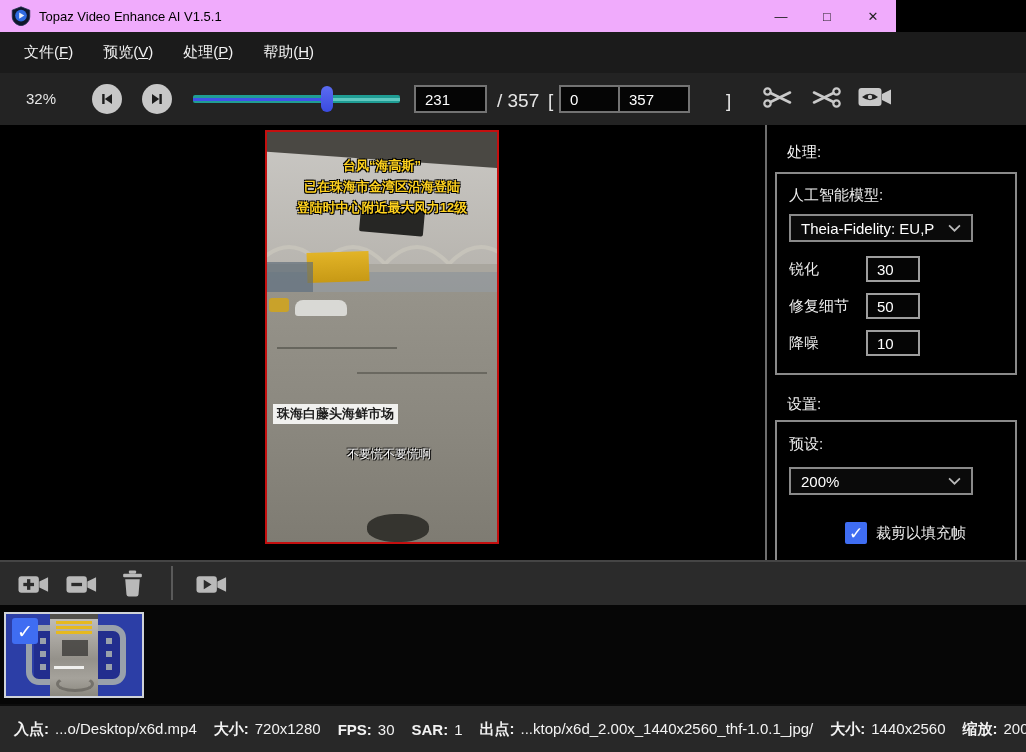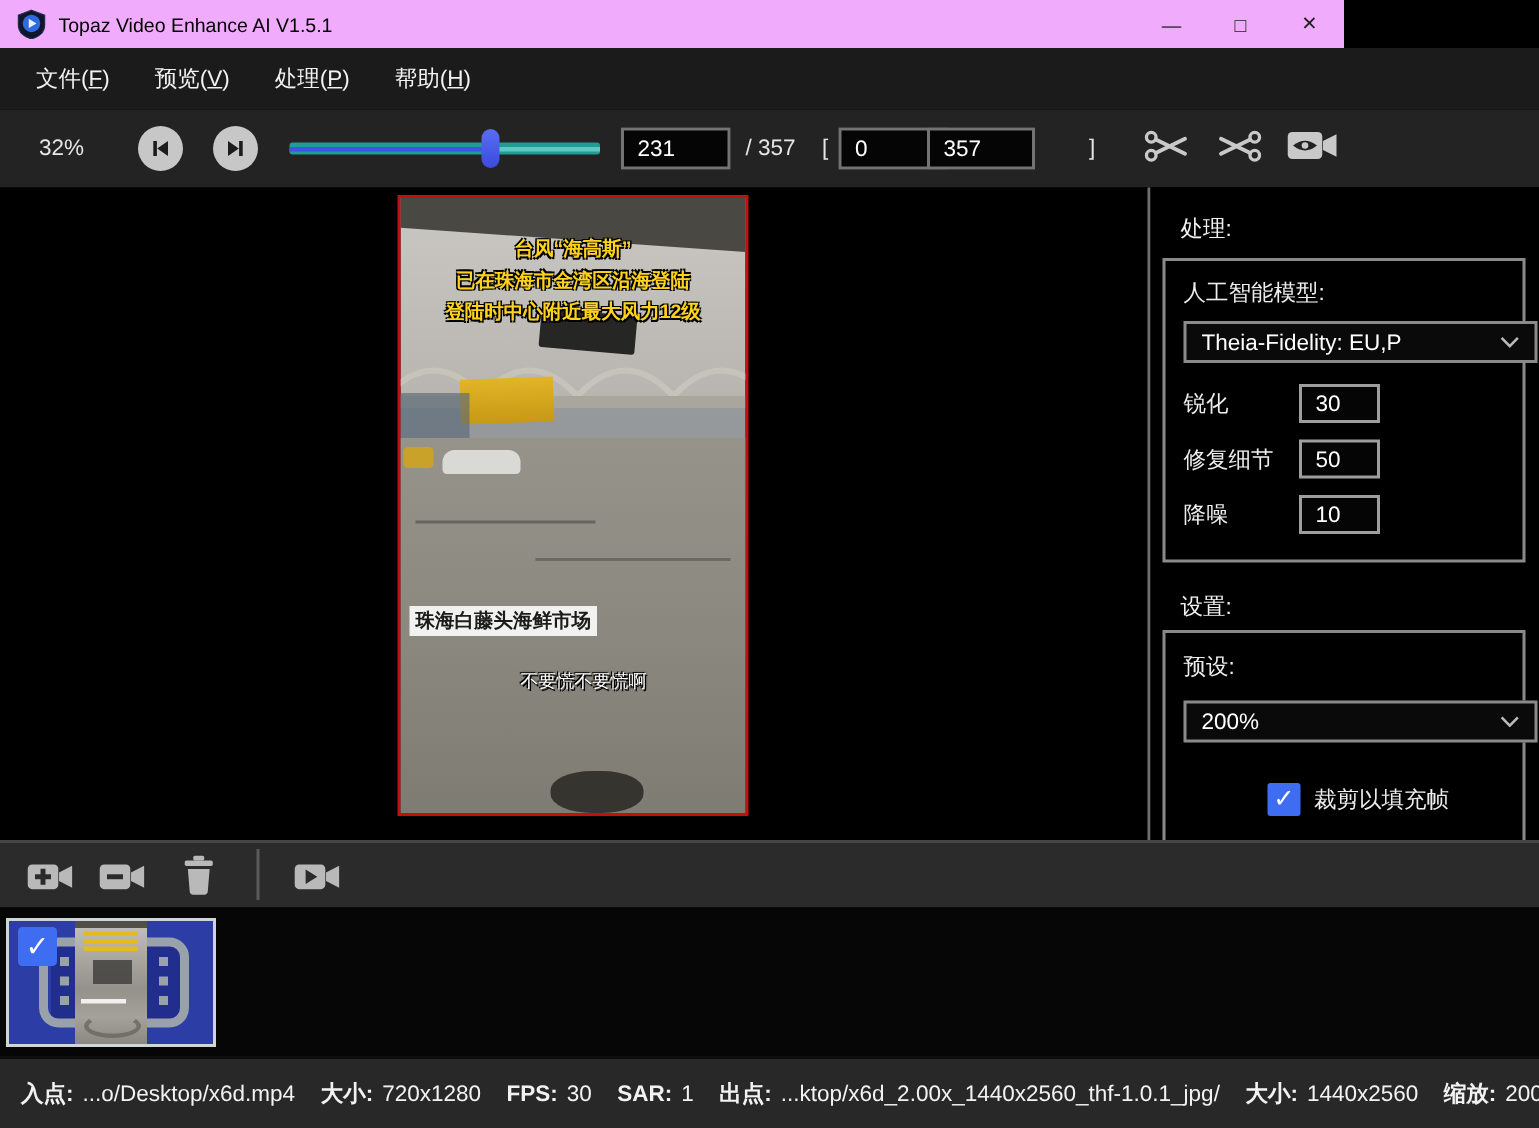--- a/index.html
+++ b/index.html
@@ -30,21 +30,21 @@
     display:flex; align-items:center; justify-content:center; top:11px; }
   .btn-skip-start { left:92px; } .btn-skip-end { left:142px; }
   .slider { left:193px; top:22px; width:207px; height:8px; background:#1f9d94; border-radius:2px; }
   .slider .seg-left { position:absolute; left:0; top:2.5px; width:64.7%; height:3px; background:#4152e8; }
   .slider .seg-right { position:absolute; right:0; top:2.5px; width:34%; height:3px; background:#5fc8c0; }
   .slider .handle { position:absolute; left:calc(64.7% - 6px); top:-9px; width:12px; height:26px;
     border-radius:6px; background:linear-gradient(180deg,#5b6cf2,#3a4bdf); }
   .num-box { height:28px; top:12px; background:#050505; border:2px solid #737373;
     color:#fff; font-size:15px; padding-left:9px; font-family:"Liberation Sans",sans-serif; }
   .frame-input { left:414px; width:73px; }
-  .plain-num { top:17px; font-size:15px; color:#e6e6e6; }
+  .plain-num { top:17px; font-size:19px; color:#e6e6e6; }
   .frame-total { left:497px; }
   .bracket-open { left:548px; } .range-start { left:559px; width:72px; }
   .range-colon { left:637px; } .range-end { left:618px; width:72px; }
   .bracket-close { left:726px; }
   .tool-icon { color:#c9c9c9; top:11px; }
   .icon-cut { left:762px; } .icon-trim { left:810px; } .icon-preview-cam { left:858px; }
   .flip-h { transform:scaleX(-1); }
   
   .preview { position:absolute; left:0; top:125px; width:1026px; height:435px; background:#000; }
   .video-frame { position:absolute; left:265px; top:5px; width:234px; height:414px;
@@ -79,21 +79,21 @@
     background:#35342f; border-radius:45%; }
   .panel-divider { position:absolute; left:765px; top:0; width:2px; height:435px; background:#6e6e6e; }
   
   .right-panel { position:absolute; left:767px; top:0; width:259px; height:435px; background:#000; overflow:hidden; }
   .rp-heading { position:absolute; left:20px; font-size:15px; color:#f2f2f2; }
   .h-processing { top:18px; } .h-settings { top:270px; }
   .group { position:absolute; left:8px; width:242px; border:2px solid #8a8a8a; background:#000; }
   .group-processing { top:47px; height:203px; }
   .group-settings { top:295px; height:160px; }
   .g-label { position:absolute; left:12px; font-size:15px; color:#ededed; }
-  .dropdown { position:absolute; left:12px; width:236px; height:28px; background:#0a0a0a;
+  .dropdown { position:absolute; left:12px; width:184px; height:28px; background:#0a0a0a;
     border:2px solid #8a8a8a; display:flex; align-items:center; padding:0 10px;
     font-size:15px; color:#fff; }
   .dropdown .chev { margin-left:auto; }
   .dd-model { top:40px; } .dd-preset { top:45px; }
   .param-row { position:absolute; left:12px; width:216px; height:26px; display:flex; align-items:center; }
   .pr-1 { top:82px; } .pr-2 { top:119px; } .pr-3 { top:156px; }
   .param-label { font-size:15px; color:#ededed; width:65px; }
   .param-input { position:absolute; left:77px; width:54px; height:26px; background:#050505;
     border:2px solid #9e9e9e; color:#fff; font-size:15px; padding-left:9px;
     font-family:"Liberation Sans",sans-serif; }

